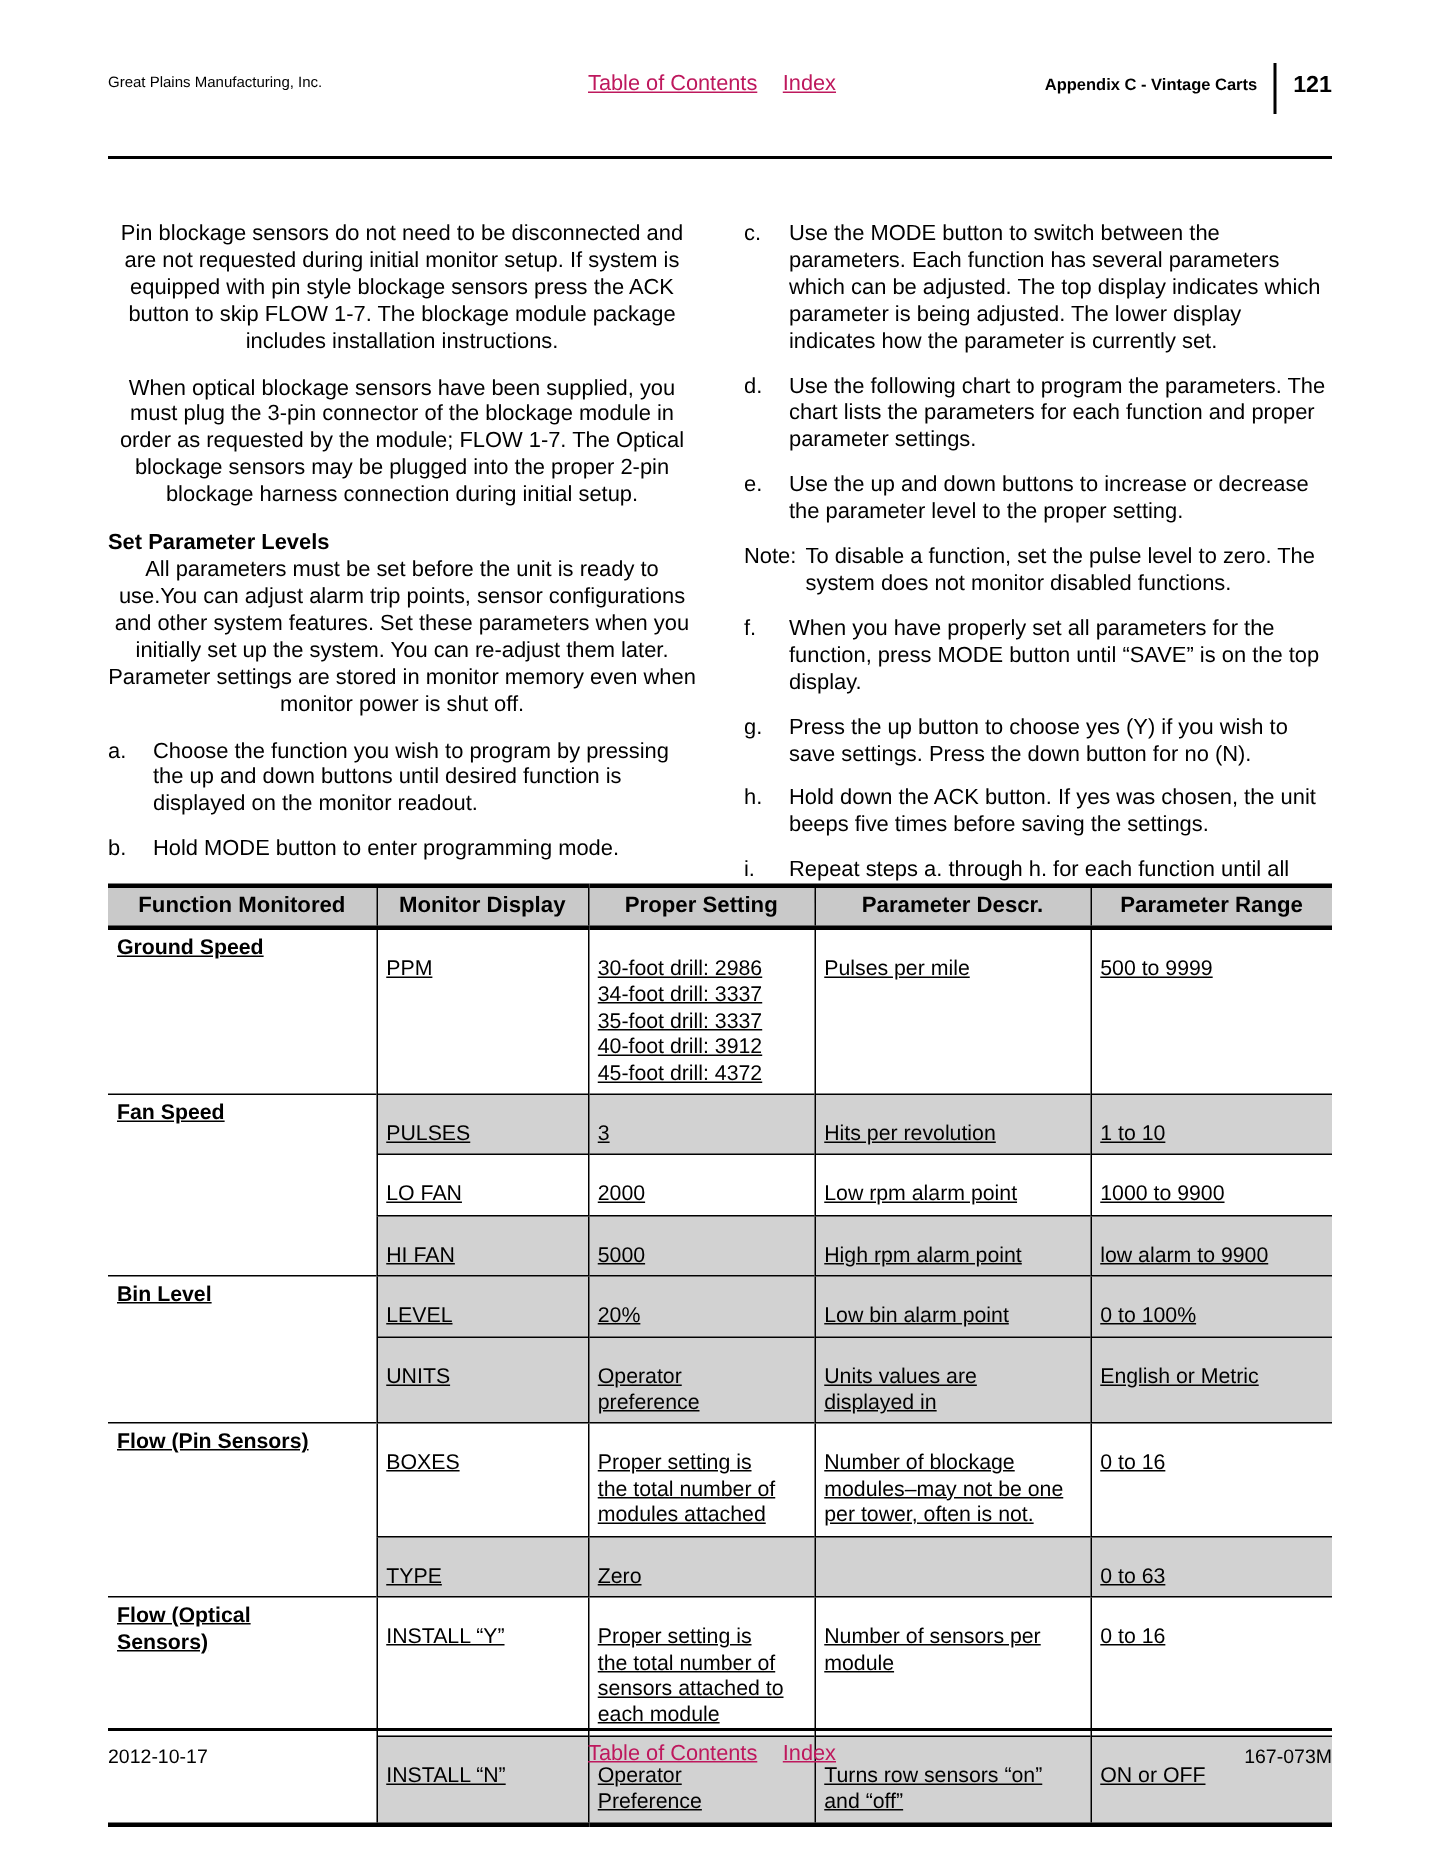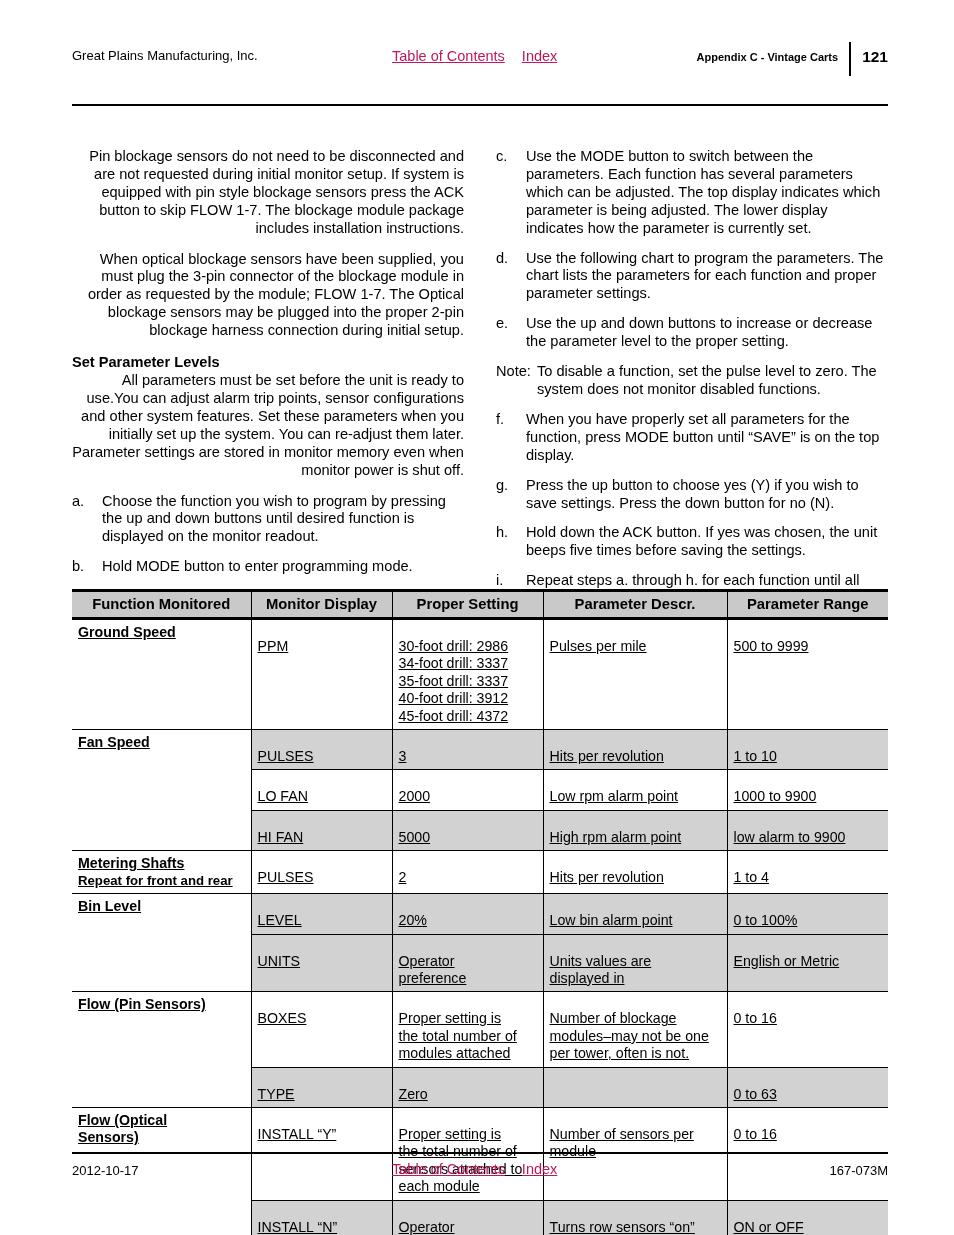--- a/index.html
+++ b/index.html
@@ -28,21 +28,21 @@
   .page-header {
     position: absolute;
     left: 72px;
     top: 48px;
     width: 816px;
     height: 26px;
     display: flex;
     align-items: baseline;
   }
   .hdr-company {
-    font-size: 13px;
+    font-size: 10px;
     line-height: 16px;
     white-space: nowrap;
   }
   .hdr-links {
     position: absolute;
     left: 320px;
     top: 0;
     display: flex;
     gap: 17px;
     align-items: baseline;
@@ -97,21 +97,21 @@
     top: 148px;
     width: 392px;
     font-size: 14.6px;
     line-height: 17.9px;
   }
   .col-left  { left: 72px; }
   .col-right { left: 496px; }
 
   .para {
     margin: 0 0 13px 0;
-    text-align: right;
+    text-align: center;
   }
   h3.section-head {
     margin: 5px 0 1px 0;
     font-size: 14.6px;
     font-weight: bold;
     line-height: 18px;
   }
   .listitem {
     display: flex;
     margin: 0 0 12px 0;
@@ -333,27 +333,20 @@
           <td class="datacell white" style="white-space: pre-line;">1000 to 9900</td>
         </tr>
         <tr class="inner">
           <td class="fn white"></td>
           <td class="datacell shade" style="white-space: pre-line;">HI FAN</td>
           <td class="datacell shade" style="white-space: pre-line;">5000</td>
           <td class="datacell shade" style="white-space: pre-line;">High rpm alarm point</td>
           <td class="datacell shade" style="white-space: pre-line;">low alarm to 9900</td>
         </tr>
         <tr class="grouptop">
-          <td class="fn white"><span style="white-space: pre-line;">Metering Shafts</span><span class="sub" style="white-space: pre-line;">Repeat for front and rear</span></td>
-          <td class="datacell white" style="white-space: pre-line;">PULSES</td>
-          <td class="datacell white" style="white-space: pre-line;">2</td>
-          <td class="datacell white" style="white-space: pre-line;">Hits per revolution</td>
-          <td class="datacell white" style="white-space: pre-line;">1 to 4</td>
-        </tr>
-        <tr class="grouptop">
           <td class="fn white"><span style="white-space: pre-line;">Bin Level</span></td>
           <td class="datacell shade" style="white-space: pre-line;">LEVEL</td>
           <td class="datacell shade" style="white-space: pre-line;">20%</td>
           <td class="datacell shade" style="white-space: pre-line;">Low bin alarm point</td>
           <td class="datacell shade" style="white-space: pre-line;">0 to 100%</td>
         </tr>
         <tr class="inner">
           <td class="fn white"></td>
           <td class="datacell shade" style="white-space: pre-line;">UNITS</td>
           <td class="datacell shade" style="white-space: pre-line;">Operator

